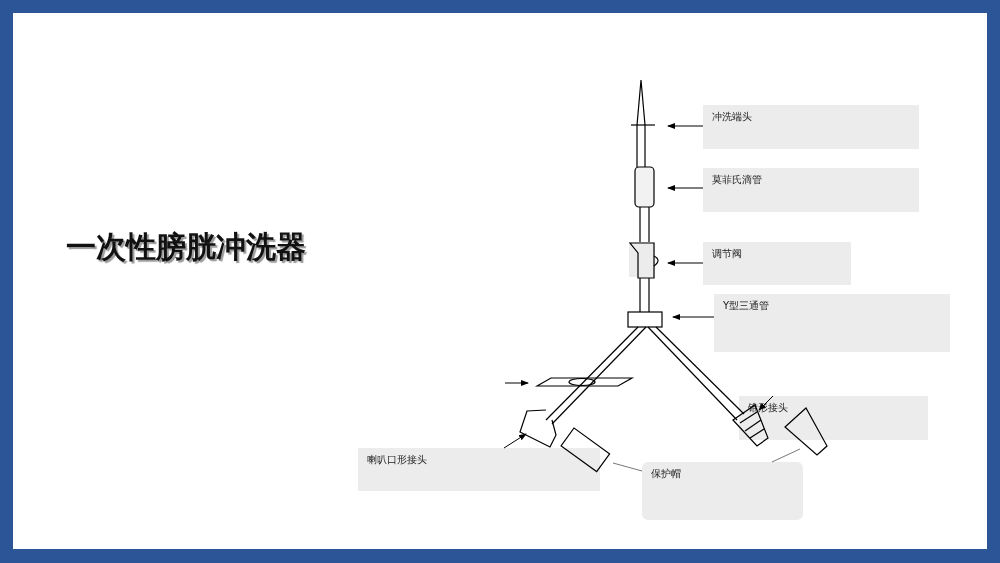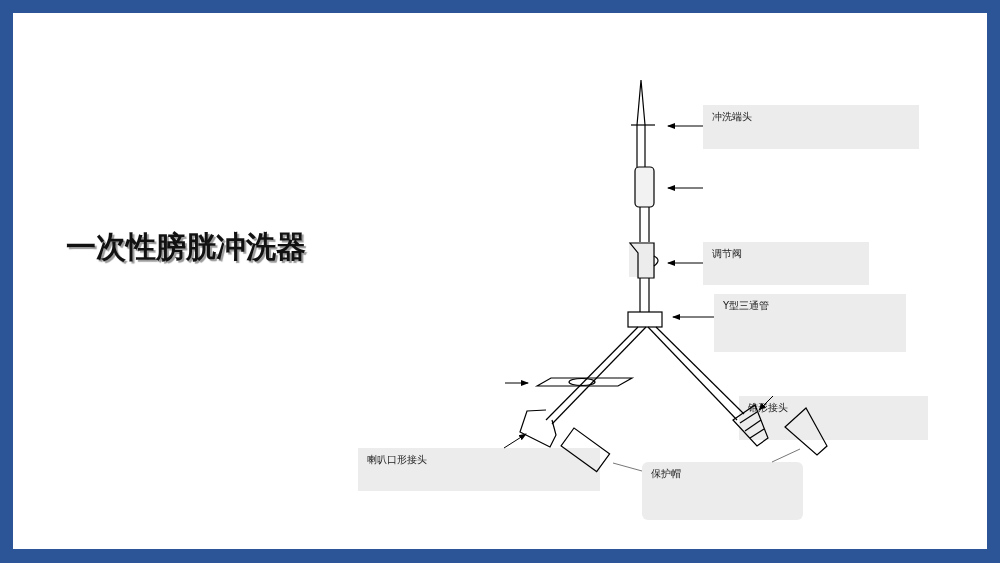--- a/index.html
+++ b/index.html
@@ -33,22 +33,23 @@
     }
     svg.diagram { position: absolute; left: 0; top: 0; }
   </style>
 </head>
 <body>
 
 <div class="slide">
   <div class="title">一次性膀胱冲洗器</div>
 
   <div class="label-box" style="left:690px; top:92px; width:216px; height:44px;">冲洗端头</div>
-  <div class="label-box" style="left:690px; top:229px; width:166px; height:43px;">调节阀</div>
-  <div class="label-box" style="left:701px; top:281px; width:192px; height:58px;">Y型三通管</div>
+  <div class="label-box" style="left:690px; top:155px; width:216px; height:44px;">莫菲氏滴管</div>
+  <div class="label-box" style="left:690px; top:229px; width:148px; height:43px;">调节阀</div>
+  <div class="label-box" style="left:701px; top:281px; width:236px; height:58px;">Y型三通管</div>
   <div class="label-box" style="left:726px; top:339px; width:189px; height:44px;margin-top:44px;">锥形接头</div>
   <div class="label-box" style="left:304px; top:435px; width:242px; height:43px;margin-left:41px;">喇叭口形接头</div>
   <div class="label-box" style="left:629px; top:449px; width:161px; height:58px;border-radius:6px;">保护帽</div>
 
   <svg class="diagram" width="974" height="536" viewBox="13 13 974 536">
     <defs>
       <marker id="arr" markerWidth="8" markerHeight="8" refX="7" refY="4" orient="auto" markerUnits="userSpaceOnUse">
         <path d="M0,1 L8,4 L0,7 Z" fill="#000"></path>
       </marker>
     </defs>

